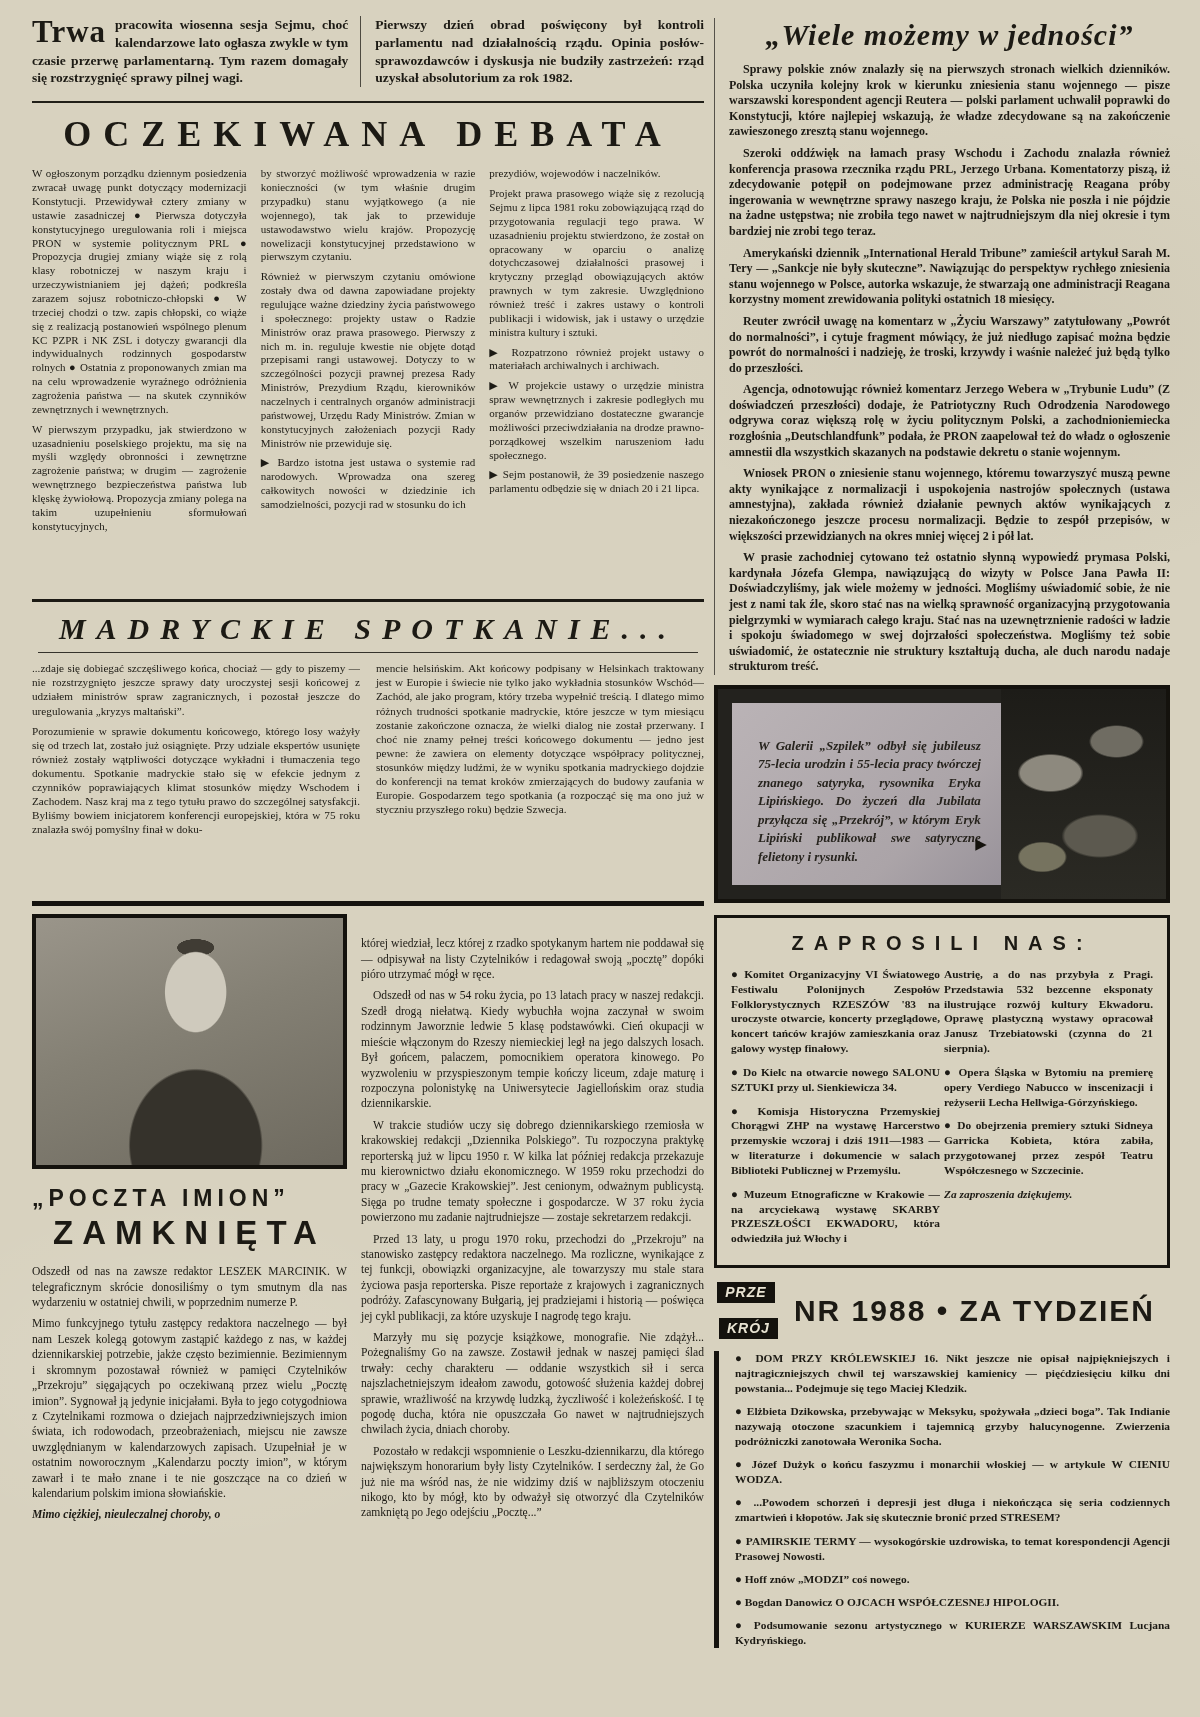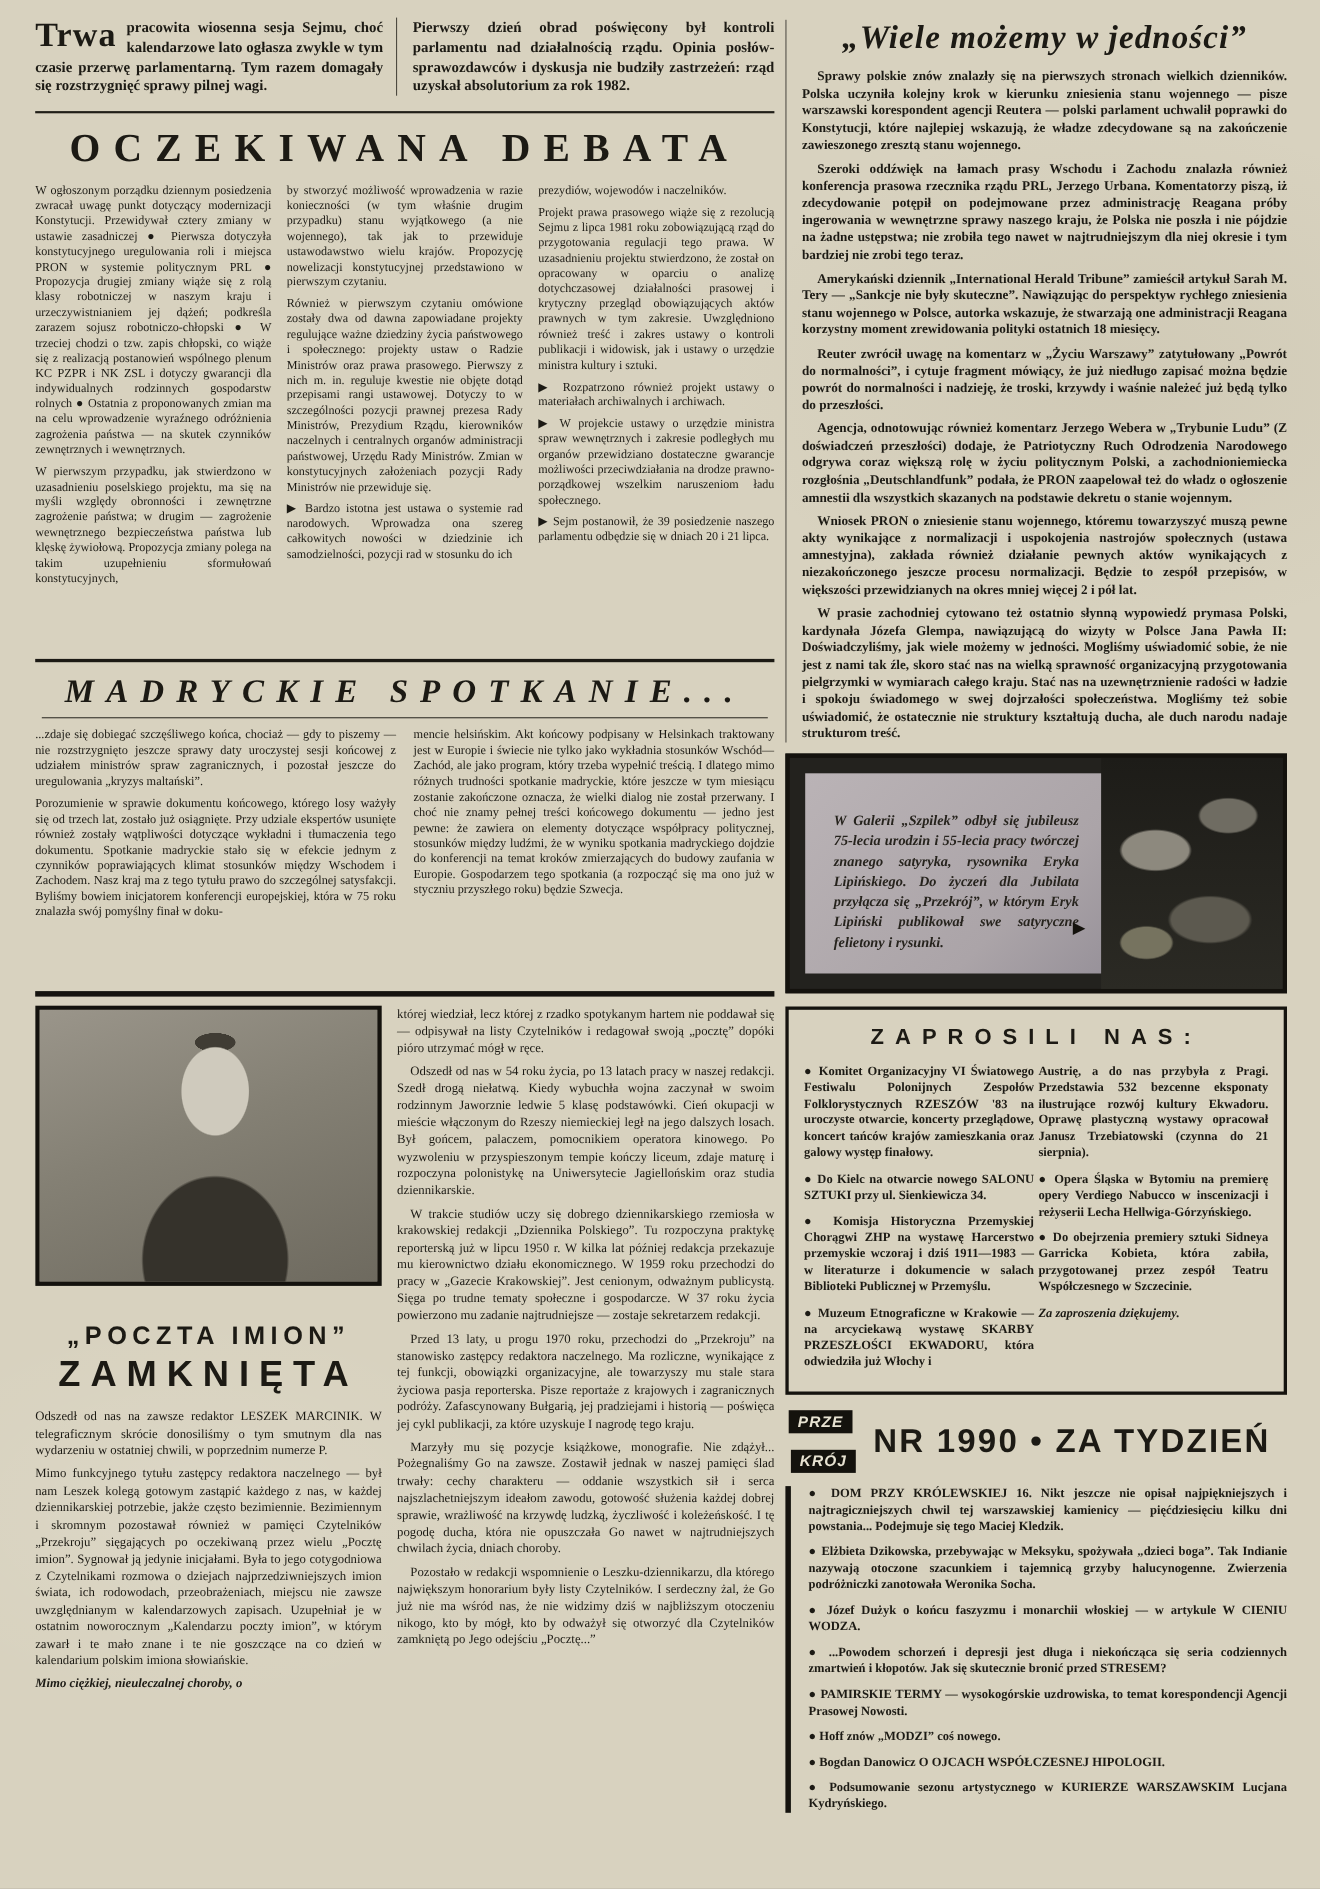--- a/index.html
+++ b/index.html
@@ -40,30 +40,30 @@
   .rule-thin{height:1px;background:#35332b;margin:2px 6px;}
   .rule-heavy{height:5px;background:#15130e;margin:8px 0 8px;}
   .madryckie-title{font-style:italic;font-weight:bold;font-size:30px;letter-spacing:11px;text-align:center;margin:10px 0 6px;white-space:nowrap;}
   .madryckie-cols{display:flex;gap:16px;height:232px;overflow:hidden;margin-top:8px;}
   .madryckie-cols .col{flex:1;min-width:0;}
   .madryckie-cols p{font-size:11.2px;}
 
   
   .poczta-row{display:flex;gap:14px;margin-top:4px;height:742px;overflow:hidden;}
   .poczta-left{flex:0 0 315px;}
-  .poczta-mid{flex:1;min-width:0;}
+  .poczta-mid{flex:1;min-width:0;margin-top:22px;}
   .photo-man{
     height:255px;border:4px solid #14120d;box-sizing:border-box;
     background:
       radial-gradient(ellipse 52px 68px at 52% 30%, #cfcabd 0 58%, rgba(0,0,0,0) 60%),
       radial-gradient(ellipse 26px 12px at 52% 12%, #403c34 0 70%, rgba(0,0,0,0) 72%),
       radial-gradient(ellipse 105px 120px at 52% 92%, #35322b 0 62%, rgba(0,0,0,0) 64%),
       linear-gradient(160deg,#9a958a 0%,#848074 45%,#6e6a5f 100%);
   }
-  .poczta-title1{font-family:"Liberation Sans", sans-serif;font-size:23px;font-weight:bold;letter-spacing:5px;text-align:center;margin:32px 0 2px;white-space:nowrap;}
+  .poczta-title1{font-family:"Liberation Sans", sans-serif;font-size:23px;font-weight:bold;letter-spacing:5px;text-align:left;margin:16px 0 2px;white-space:nowrap;}
   .poczta-title2{font-family:"Liberation Sans", sans-serif;font-size:33px;font-weight:bold;letter-spacing:9px;text-align:center;margin:0 0 12px;white-space:nowrap;}
   .poczta-left p,.poczta-mid p{font-size:11.6px;line-height:1.33;}
   .poczta-sig{font-weight:bold;font-style:italic;font-size:11px;}
 
   
   .wiele{border-left:1px solid #55524a;padding-left:14px;}
   .wiele-title{font-style:italic;font-weight:bold;font-size:30px;text-align:center;letter-spacing:1px;margin:2px 0 10px;white-space:nowrap;}
   .wiele p{font-size:12px;font-weight:bold;line-height:1.3;text-align:justify;margin:0 0 6px;text-indent:14px;}
 
   
@@ -223,21 +223,21 @@
         </div>
       </div>
     </div>
 
     <div class="nr1990">
       <div class="nr1990-head">
         <div class="przekroj-logo">
           <div class="logo-box">PRZE</div>
           <div class="logo-box k">KRÓJ</div>
         </div>
-        <div class="nr1990-title">NR 1990 • ZA TYDZIEŃ</div>
+        <div class="nr1990-title">NR 1988 • ZA TYDZIEŃ</div>
       </div>
       <div class="nr1990-items">
         <p>● DOM PRZY KRÓLEWSKIEJ 16. Nikt jeszcze nie opisał najpiękniejszych i najtragiczniejszych chwil tej warszawskiej kamienicy — pięćdziesięciu kilku dni powstania... Podejmuje się tego Maciej Kledzik.</p>
         <p>● Elżbieta Dzikowska, przebywając w Meksyku, spożywała „dzieci boga”. Tak Indianie nazywają otoczone szacunkiem i tajemnicą grzyby halucynogenne. Zwierzenia podróżniczki zanotowała Weronika Socha.</p>
         <p>● Józef Dużyk o końcu faszyzmu i monarchii włoskiej — w artykule W CIENIU WODZA.</p>
         <p>● ...Powodem schorzeń i depresji jest długa i niekończąca się seria codziennych zmartwień i kłopotów. Jak się skutecznie bronić przed STRESEM?</p>
         <p>● PAMIRSKIE TERMY — wysokogórskie uzdrowiska, to temat korespondencji Agencji Prasowej Nowosti.</p>
         <p>● Hoff znów „MODZI” coś nowego.</p>
         <p>● Bogdan Danowicz O OJCACH WSPÓŁCZESNEJ HIPOLOGII.</p>
         <p>● Podsumowanie sezonu artystycznego w KURIERZE WARSZAWSKIM Lucjana Kydryńskiego.</p>

